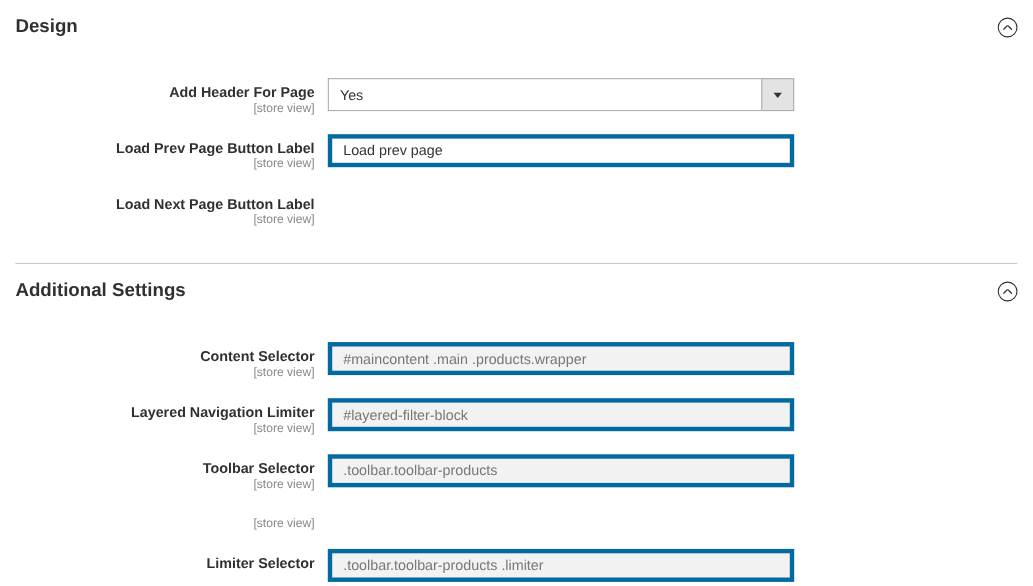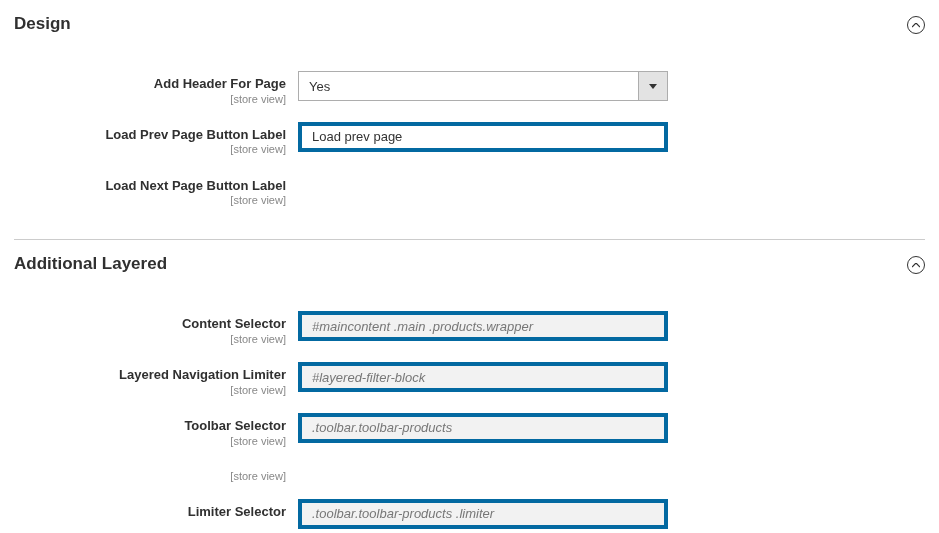--- a/index.html
+++ b/index.html
@@ -56,21 +56,21 @@
       font-weight: 600;
       color: #303030;
       line-height: 1.2;
     }
     .scope-text {
       font-size: 11px;
       color: #888;
       line-height: 1.2;
       margin-top: 1px;
     }
-    .control-col { width: 370px; }
+    .control-col { width: 424px; }
     .select-wrap {
       position: relative;
       display: flex;
       width: 100%;
     }
     .select-input {
       flex: 1;
       height: 30px;
       border: 1px solid #adadad;
       border-right: none;
@@ -96,21 +96,20 @@
       height: 30px;
       border: 4px solid #0369a1;
       padding: 0 10px;
       font-size: 13px;
       color: #333;
       font-family: inherit;
     }
     .text-input.disabled {
       background: #f2f2f2;
       color: #777;
-      font-style: italic;
     }
   </style>
 </head>
 <body>
 
 <div class="section-header">
   <span class="section-title">Design</span>
   <span class="collapse-btn">
     <svg width="8" height="5" viewBox="0 0 8 5">
         <path d="M0 4 L4 0 L8 4" stroke="#333" stroke-width="1.2" fill="none"></path>
@@ -150,21 +149,21 @@
     <div class="label-col">
       <div class="label-text">Load Next Page Button Label</div>
       <div class="scope-text">[store view]</div>
     </div>
   </div>
 
 </div>
 <hr class="divider">
 
 <div class="section-header">
-  <span class="section-title">Additional Layered</span>
+  <span class="section-title">Additional Settings</span>
   <span class="collapse-btn">
     <svg width="8" height="5" viewBox="0 0 8 5">
         <path d="M0 4 L4 0 L8 4" stroke="#333" stroke-width="1.2" fill="none"></path>
       </svg>
   </span>
 </div>
 <div class="section-body">
 
   <div class="field-row">
     <div class="label-col">

